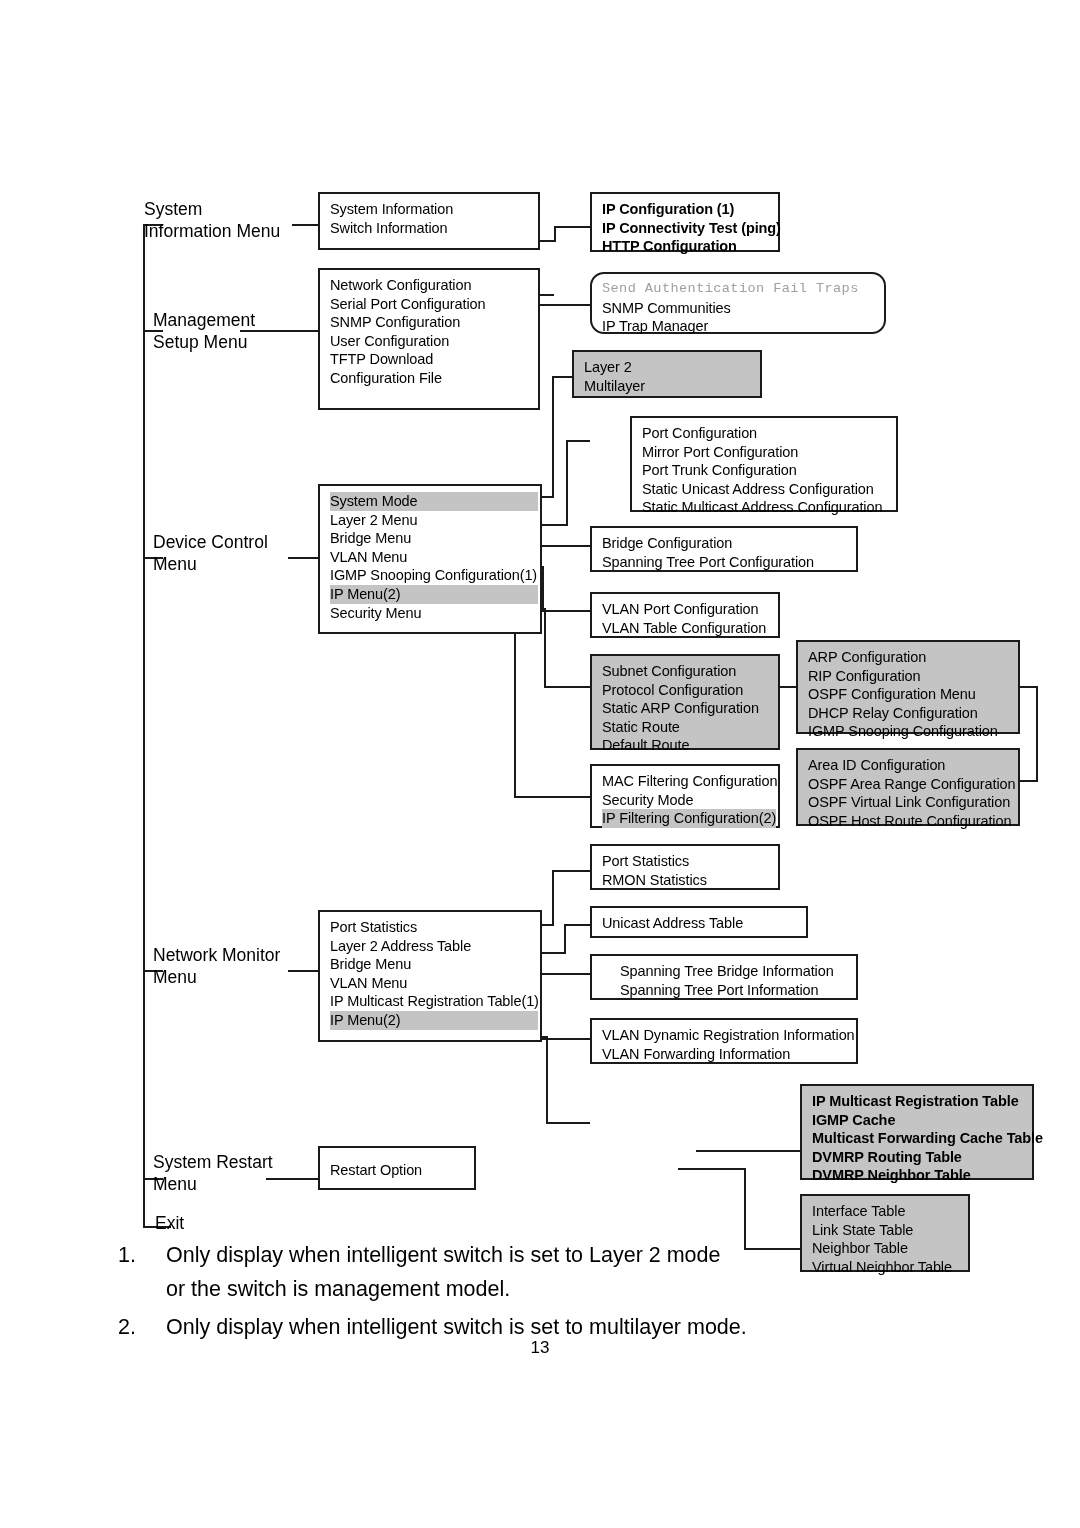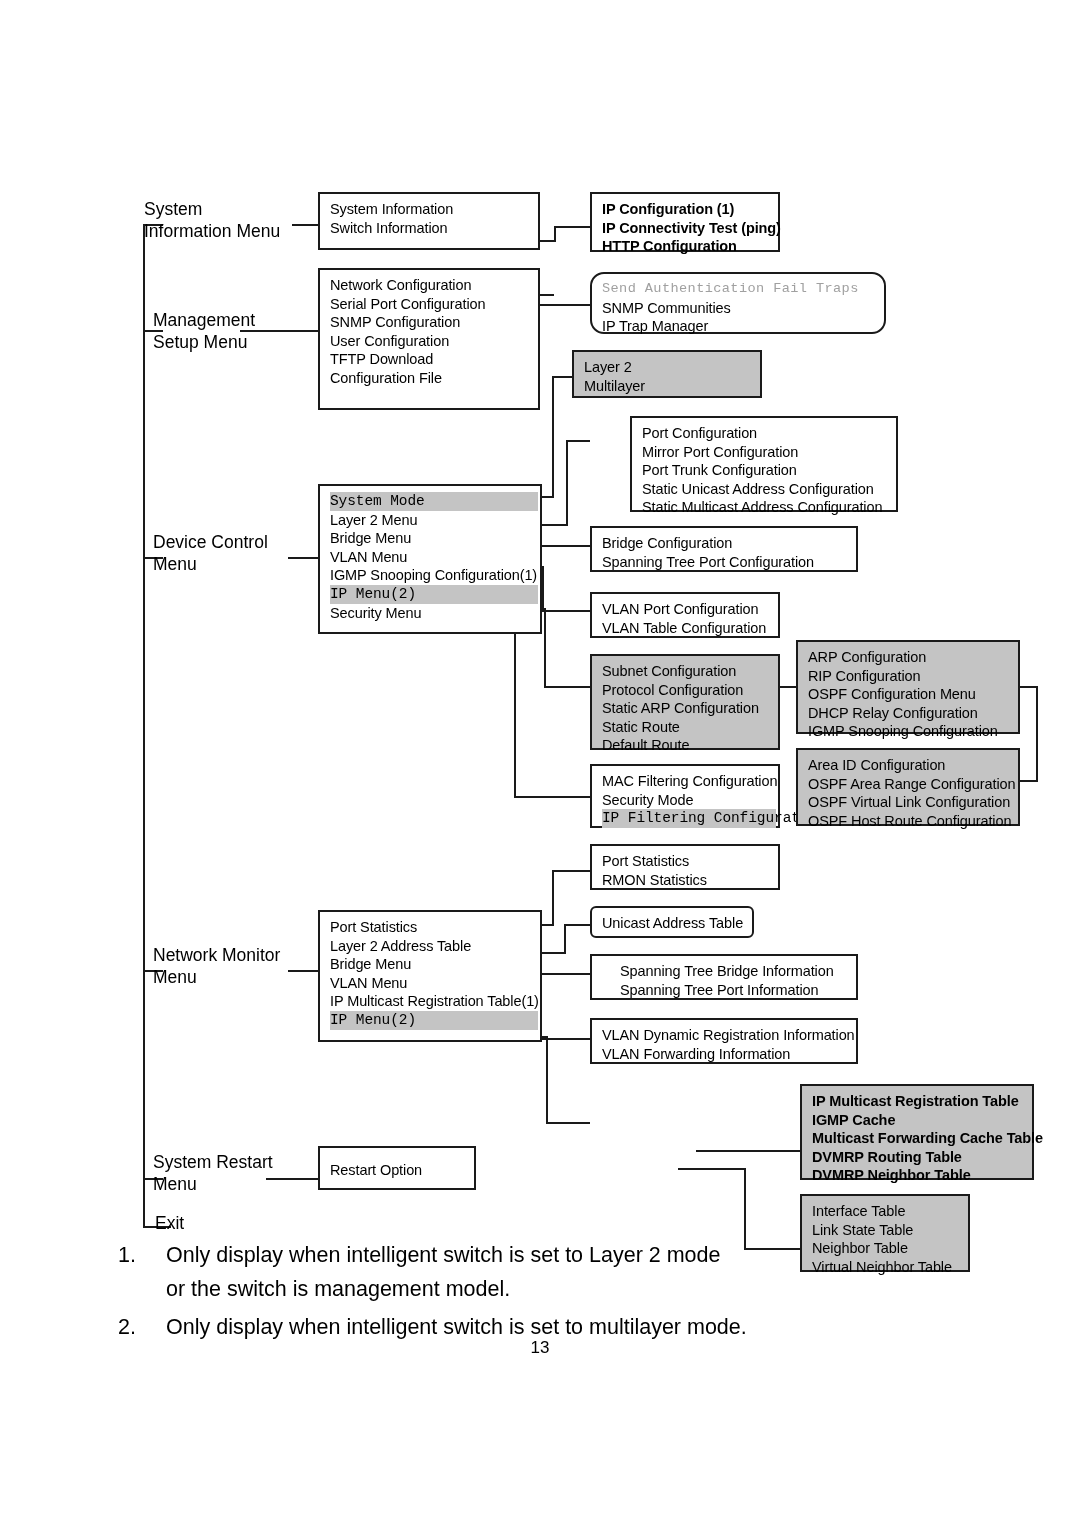--- a/index.html
+++ b/index.html
@@ -38,21 +38,20 @@
   .box .row {
     font-size: 14.5px;
     line-height: 18.6px;
     white-space: nowrap;
     letter-spacing: -0.1px;
   }
   .box .row.hl {
     background: #c4c4c4;
     display: block;
     margin-right: 2px;
-    font-family: Liberation Mono, monospace;
   }
   .box .row.mono {
     font-family: "Liberation Mono", "DejaVu Sans Mono", monospace;
     color: #a0a0a0;
     font-size: 13.6px;
     letter-spacing: 0.4px;
   }
 
   
   .trunk-label {
@@ -292,21 +291,21 @@
 
   <div class="box" style="left:318px; top:910px; width:224px; height:132px;">
     <div class="row">Port Statistics</div>
     <div class="row">Layer 2 Address Table</div>
     <div class="row">Bridge Menu</div>
     <div class="row">VLAN Menu</div>
     <div class="row">IP Multicast Registration Table(1)</div>
     <div class="row hl">IP Menu(2)</div>
   </div>
 
-  <div class="box" style="left:590px; top:906px; width:164px; height:32px;border-radius:6px;">
+  <div class="box" style="left:590px; top:906px; width:218px; height:32px;">
     <div class="row">Unicast Address Table</div>
   </div>
 
   <div class="box" style="left:590px; top:954px; width:268px; height:46px;padding-left:28px;">
     <div class="row">Spanning Tree Bridge Information</div>
     <div class="row">Spanning Tree Port Information</div>
   </div>
 
   <div class="box" style="left:590px; top:1018px; width:268px; height:46px;">
     <div class="row">VLAN Dynamic Registration Information</div>

